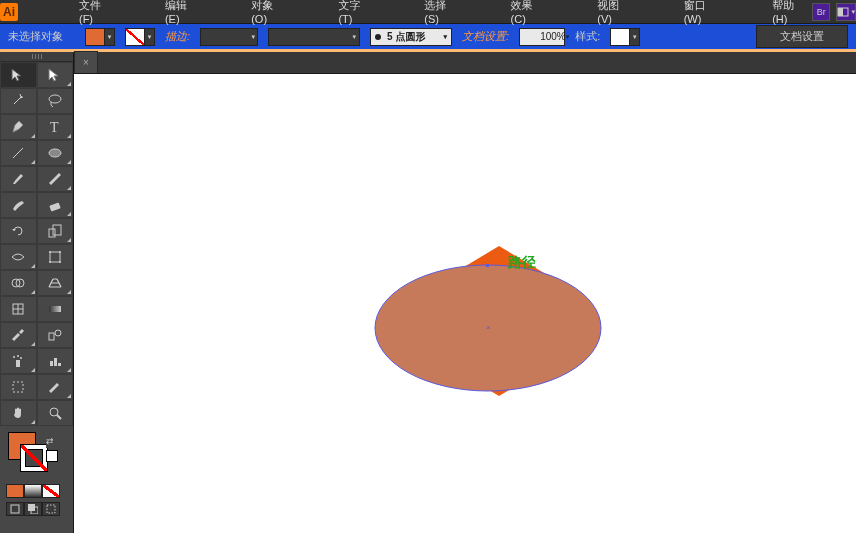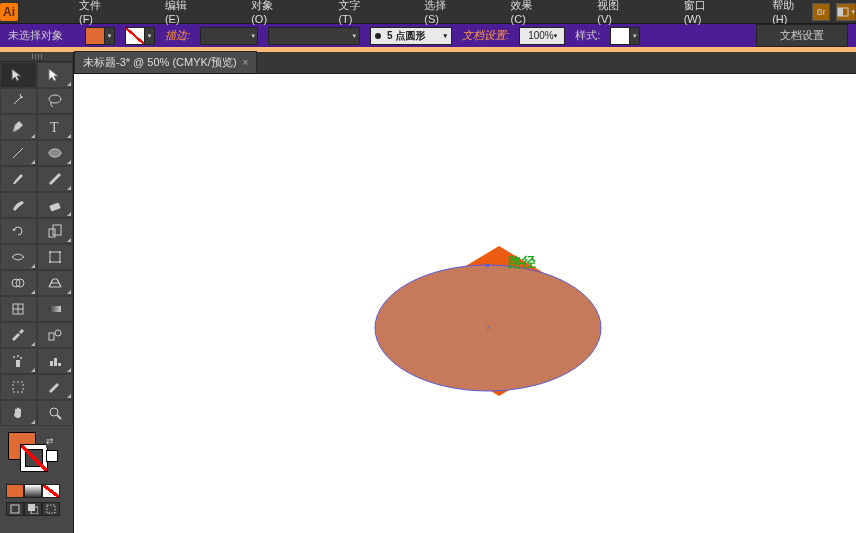--- a/index.html
+++ b/index.html
@@ -1,34 +1,34 @@
 <!DOCTYPE html>
 <html><head>
 <meta charset="utf-8">
 <style>
   * { margin:0; padding:0; box-sizing:border-box; user-select:none; }
   body { background:#333; font-family:"Microsoft YaHei",Arial,sans-serif; font-size:11px; color:#ccc; width:856px; height:533px; overflow:hidden; position:relative; }
   .menubar { height:24px; background:#323232; display:flex; align-items:center; gap:0; border-bottom:1px solid #1a1a1a; }
   .ai-logo { width:26px; height:18px; background:#ff7a00; color:#5a2a00; font-weight:bold; font-size:12px; display:flex; align-items:center; justify-content:center; border-radius:2px; margin-right:8px; }
   .menu-item { padding:4px 8px; color:#ddd; cursor:pointer;margin-left:45px; }
   .menu-spacer { flex:1; }
-  .menu-iconbtn { width:26px; height:18px; border:1px solid #555; margin-left:6px; background:#a16207; display:flex; align-items:center; justify-content:center; font-size:9px;}
-  .controlbar { height:28px; background:#4c1d95; display:flex; align-items:center; padding:0 8px; gap:10px; border-bottom:5px solid #fdba74; }
+  .menu-iconbtn { width:26px; height:18px; border:1px solid #555; margin-left:6px; background:#4c1d95; display:flex; align-items:center; justify-content:center; font-size:9px;}
+  .controlbar { height:28px; background:#1d4ed8; display:flex; align-items:center; padding:0 8px; gap:10px; border-bottom:3px solid #fdba74; }
   .ctrl-label { color:#ccc; font-size:11px; }
   .ctrl-label.orange { color:#ff9a3a;font-style:italic; }
   .swatch { width:20px; height:18px; border:1px solid #222; }
   .swatch.fill { background:#e06a33; }
   .swatch.none { background:#fff; position:relative; }
   .swatch.none::after { content:""; position:absolute; left:0; top:0; right:0; bottom:0; background:linear-gradient(to top right,transparent 45%,red 45%,red 55%,transparent 55%); }
   .lil-dd { width:10px; height:18px; background:#3a3a3a; border:1px solid #222; border-left:none; display:flex; align-items:center; justify-content:center; font-size:7px;}
   .stroke-weight { width:58px; height:18px; background:#3a3a3a; border:1px solid #222; display:flex; align-items:center; }
   .stroke-dd { width:92px; height:18px; background:#3a3a3a; border:1px solid #222; }
   .brush-dd { width:82px; height:18px; background:#e9e9e9; border:1px solid #222; display:flex; align-items:center; padding:0 4px; color:#222; font-size:10px;font-weight:bold;}
   .brush-dd .dot { width:6px; height:6px; border-radius:50%; background:#222; margin-right:6px;}
-  .opacity-box { width:46px; height:18px; background:#e9e9e9; border:1px solid #222; color:#222; font-size:10px; display:flex; align-items:center; padding:0 8px;}
+  .opacity-box { width:46px; height:18px; background:#e9e9e9; border:1px solid #222; color:#222; font-size:10px; display:flex; align-items:center; padding:0 20px;}
   .swatch.white { background:#fff;}
   .docset-btn { padding:3px 23px; background:#3a3a3a; border:1px solid #222; margin-left:auto; }
   .tabbar { position:absolute; top:52px; left:74px; right:0; height:22px; background:#373737; display:flex; align-items:flex-end; border-bottom:1px solid #1a1a1a;}
   .tab { height:22px; background:#4a4a4a; border:1px solid #2a2a2a; border-bottom:none; padding:0 8px; display:flex; align-items:center; gap:6px; color:#ddd; font-size:11px; }
   .tab .x { font-size:10px; color:#aaa; cursor:pointer;}
   .toolbox { position:absolute; top:52px; left:0; width:74px; bottom:0; background:#474747; border-right:1px solid #1a1a1a; }
   .tool-handle { height:10px; background:#3e3e3e; border-bottom:1px solid #2a2a2a; display:flex; align-items:center; justify-content:center; gap:2px;}
   .tool-handle span { width:1px; height:5px; background:#777; display:block;}
   .tool-grid { display:grid; grid-template-columns:1fr 1fr; }
   .tool { height:26px; border:1px solid #3a3a3a; display:flex; align-items:center; justify-content:center; color:#ccc; position:relative; cursor:pointer;}
@@ -108,21 +108,20 @@
   <span class="ctrl-label">样式:</span>
   <div style="display:flex">
     <div class="swatch white"></div>
     <div class="lil-dd">▾</div>
   </div>
   <div class="docset-btn">文档设置</div>
 </div>
 
 <div class="tabbar">
   <div class="tab">
-    <span>未标题-3* @ 50% (CMYK/预览)</span>
     <span class="x">×</span>
   </div>
 </div>
 
 <div class="toolbox">
   <div class="tool-handle">
       <span></span>
       <span></span>
       <span></span>
       <span></span>

